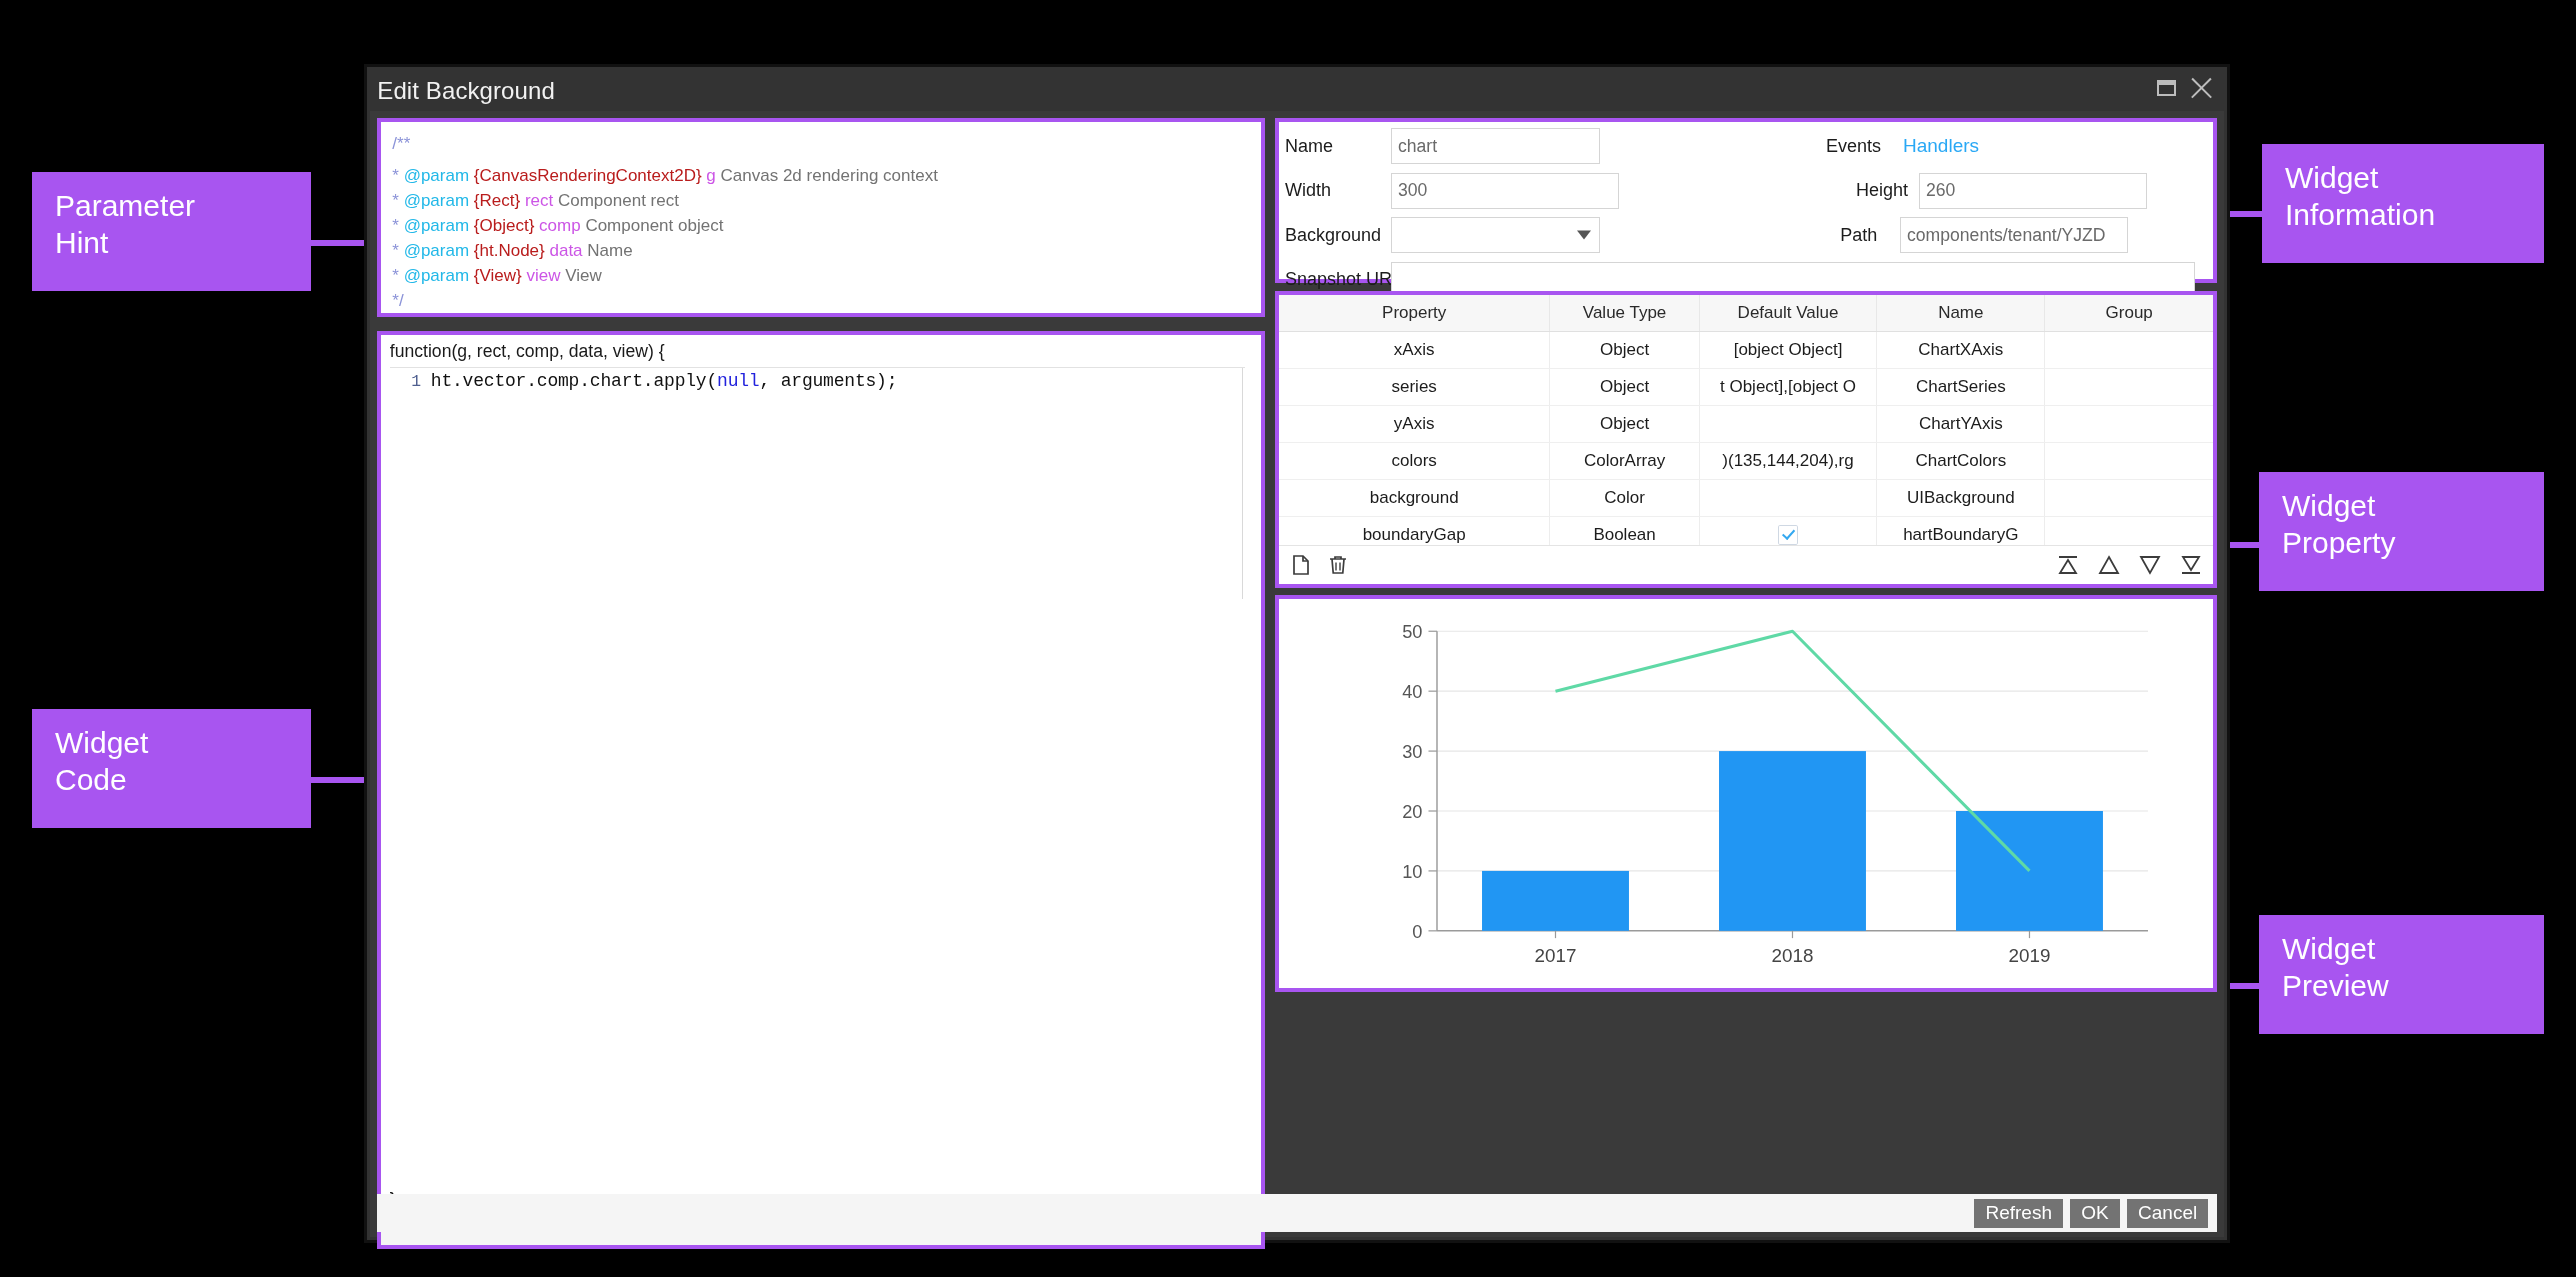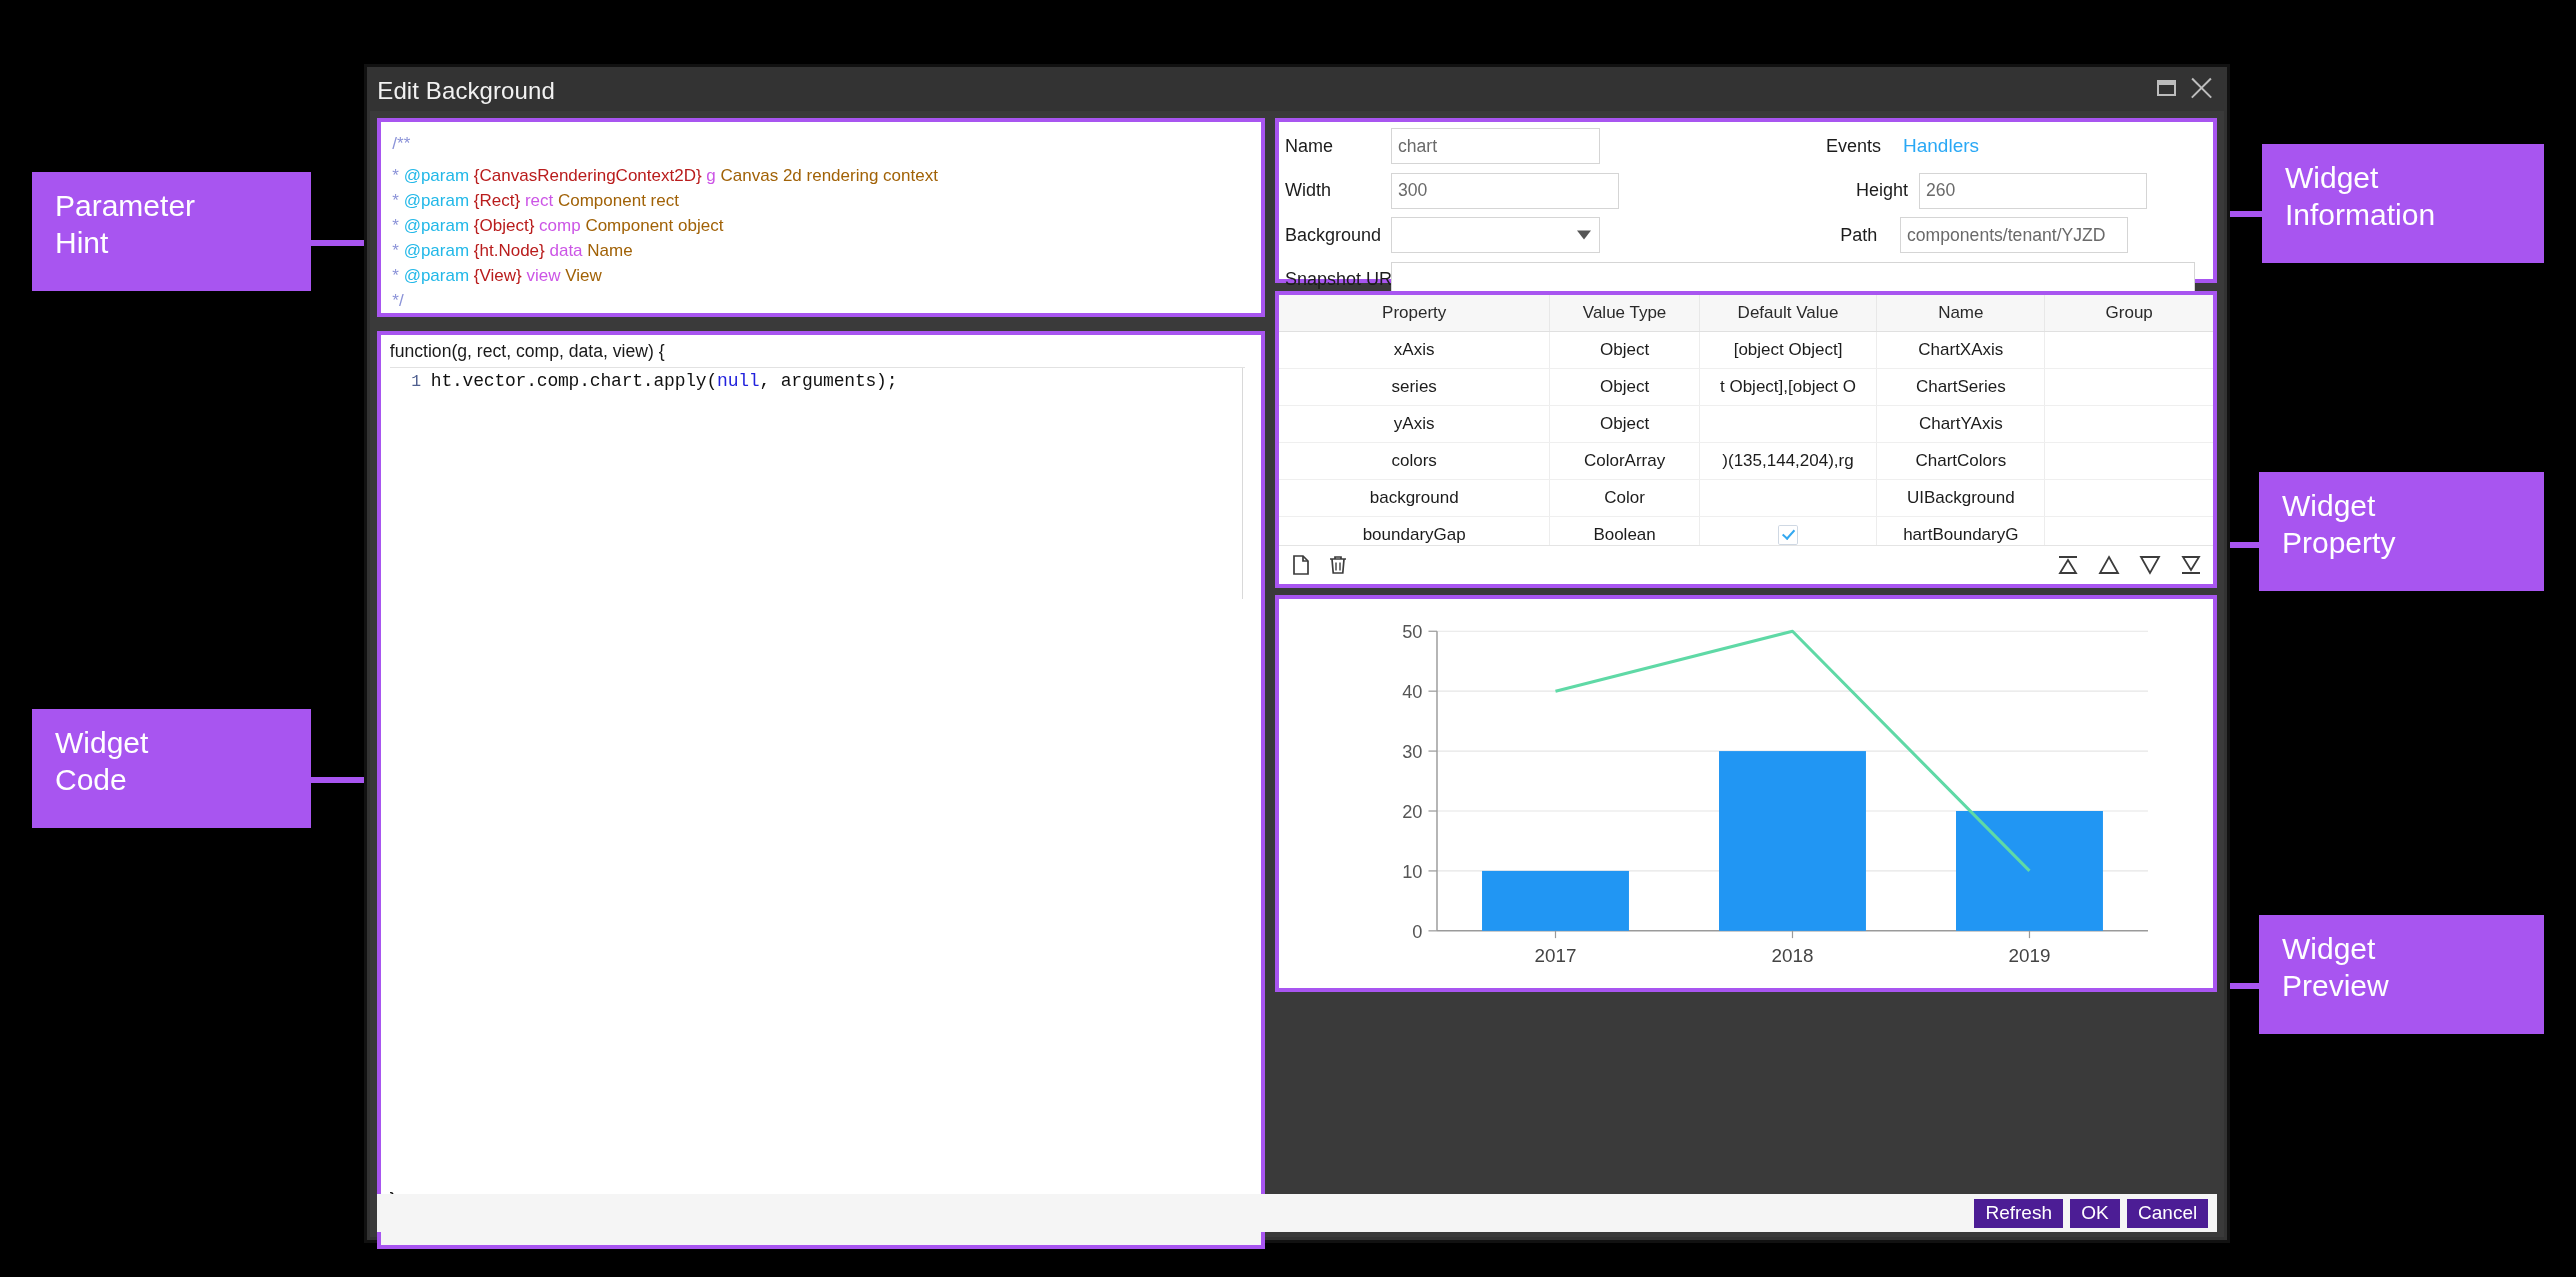--- a/index.html
+++ b/index.html
@@ -35,21 +35,21 @@
 
   
   #hintPanel{left:7.3px;top:7.3px;width:888px;height:199px;}
   .hint-inner{position:absolute;inset:0;background:#fff;padding:8.5px 11px;box-sizing:border-box;
               font-family:"Liberation Sans",sans-serif;font-size:17px;line-height:25px;
               color:#8b93d8;white-space:nowrap;overflow:hidden;}
   .c-com{color:#8b93d8;}
   .c-tag{color:#22b8e8;}
   .c-type{color:#b91c1c;}
   .c-name{color:#cc55e6;}
-  .c-desc{color:#a16207;}
+  .c-desc{color:#737373;}
 
   
   #codePanel{left:7.3px;top:220px;width:888px;height:918px;}
   .code-inner{position:absolute;inset:0;background:#fff;box-sizing:border-box;overflow:hidden;
               font-family:"Liberation Mono",monospace;}
   .code-sig{position:absolute;left:8.5px;top:5.5px;font-size:17.6px;color:#1a1a1a;
             font-family:"Liberation Sans",sans-serif;}
   .cm{position:absolute;left:8.5px;top:32px;right:16px;height:817px;background:#fff;
       border-top:0.6px solid #e2e2e2;}
   .cm-gutter{position:absolute;left:0;top:0;width:35px;bottom:0;background:#fff;}
@@ -100,21 +100,21 @@
   .ticon{width:24px;height:24px;cursor:pointer;}
 
   
   #prevPanel{left:905px;top:484px;width:942px;height:397px;}
   .prev-inner{position:absolute;inset:0;background:#fff;}
 
   
   #footer{position:absolute;left:7.3px;right:7.3px;bottom:4.9px;height:38px;background:#f5f5f5;
           display:flex;align-items:center;justify-content:flex-end;gap:7.3px;padding-right:8.5px;
           box-sizing:border-box;}
-  .btn{background:#4c1d95;color:#fff;font-size:19px;border:none;height:29px;
+  .btn{background:#737373;color:#fff;font-size:19px;border:none;height:29px;
        padding:0 11px;cursor:pointer;font-family:"Liberation Sans",sans-serif;}
 </style>
 </head>
 <body>
 
 <div class="callout" style="left:32px;top:172px;width:279px;height:119px;">
   <div style="white-space:pre-line">Parameter
 Hint</div>
 </div>
 <div class="connector" style="left:311px;top:240px;width:61px;"></div>

